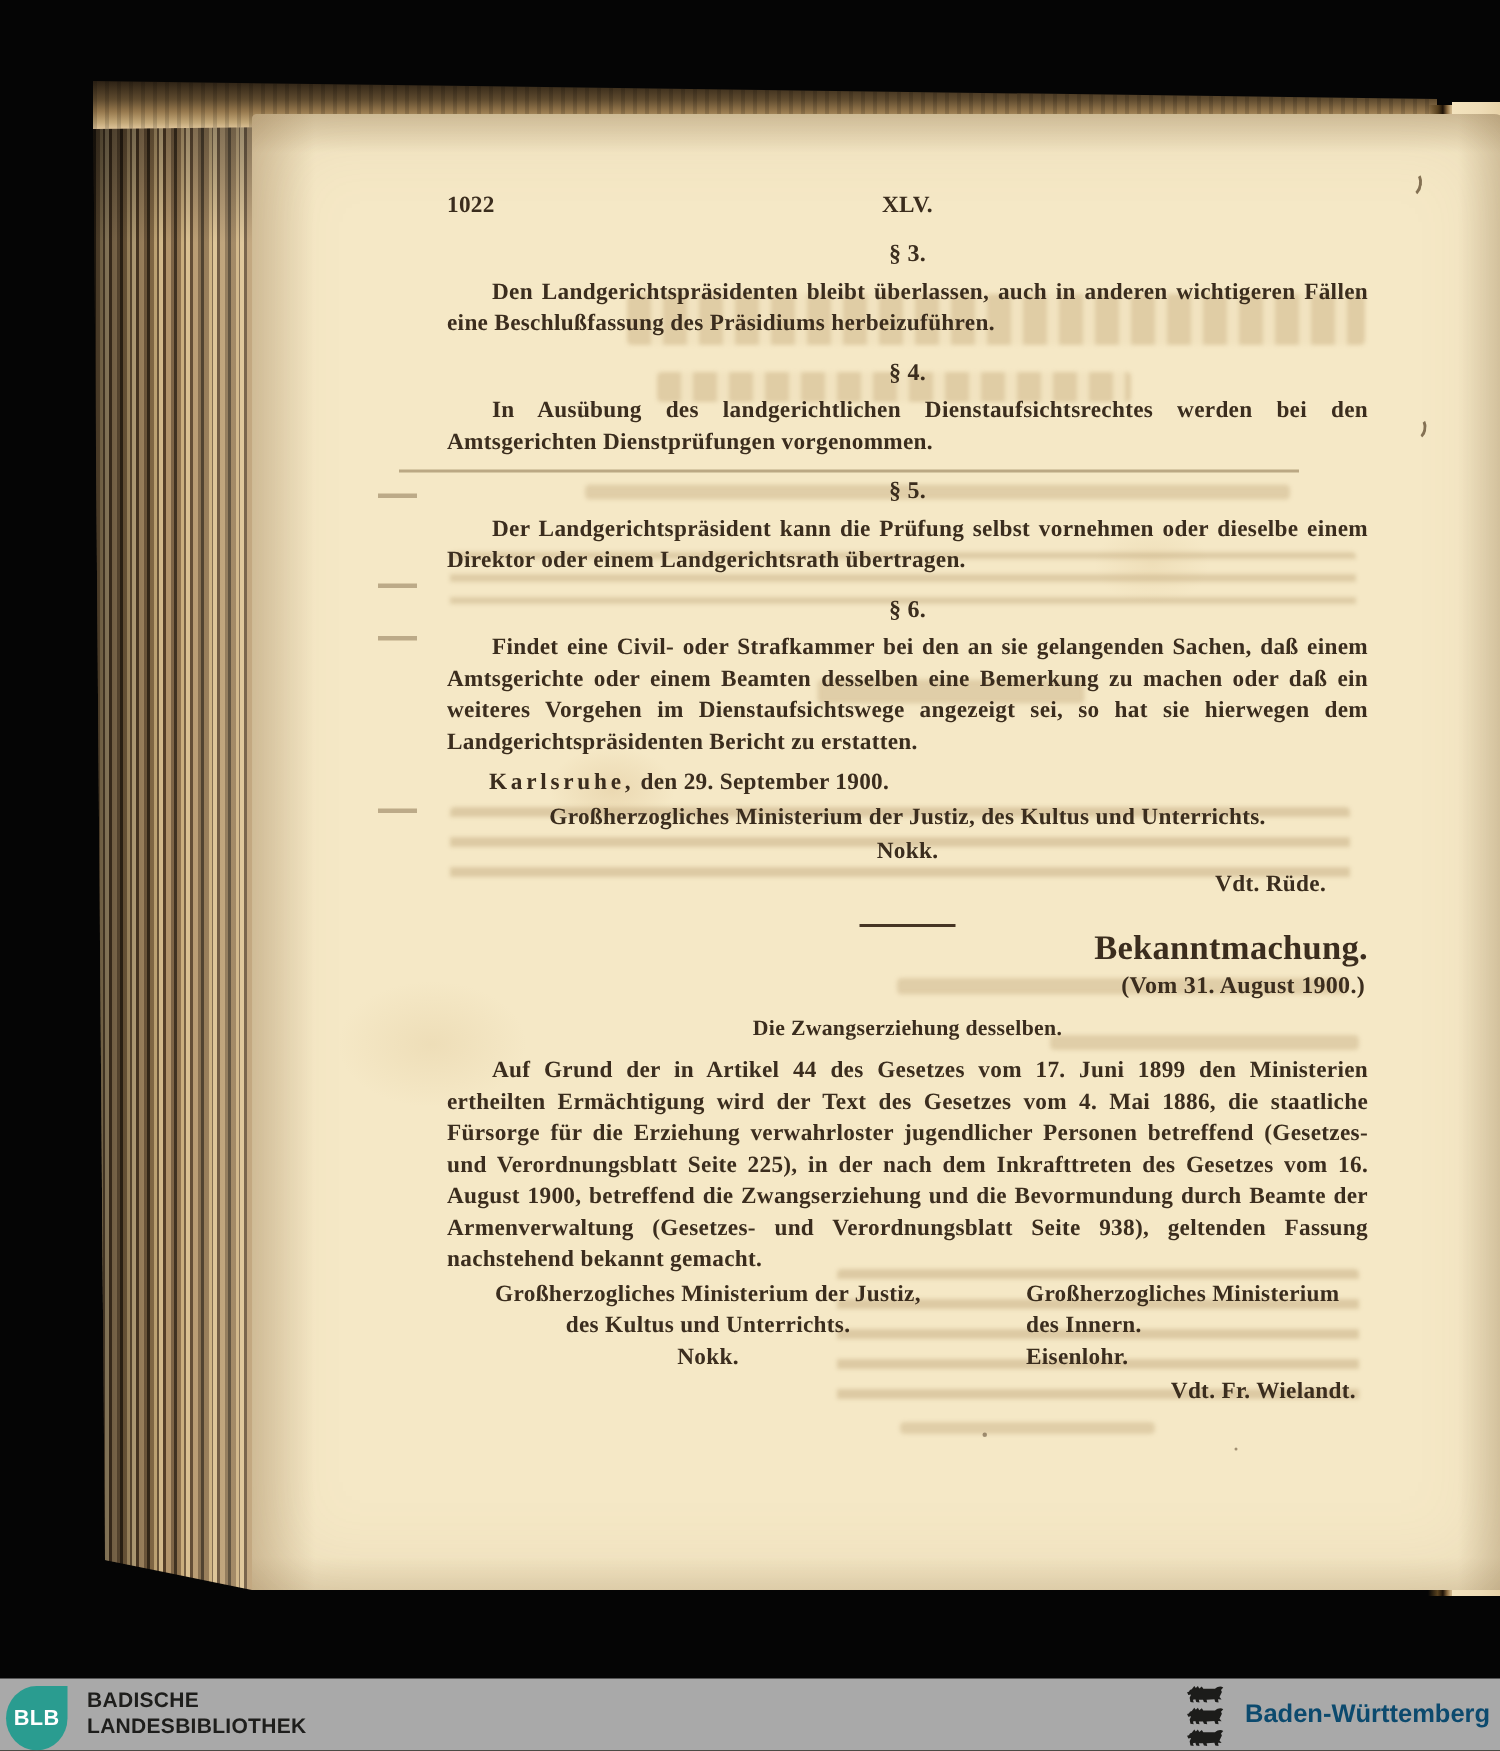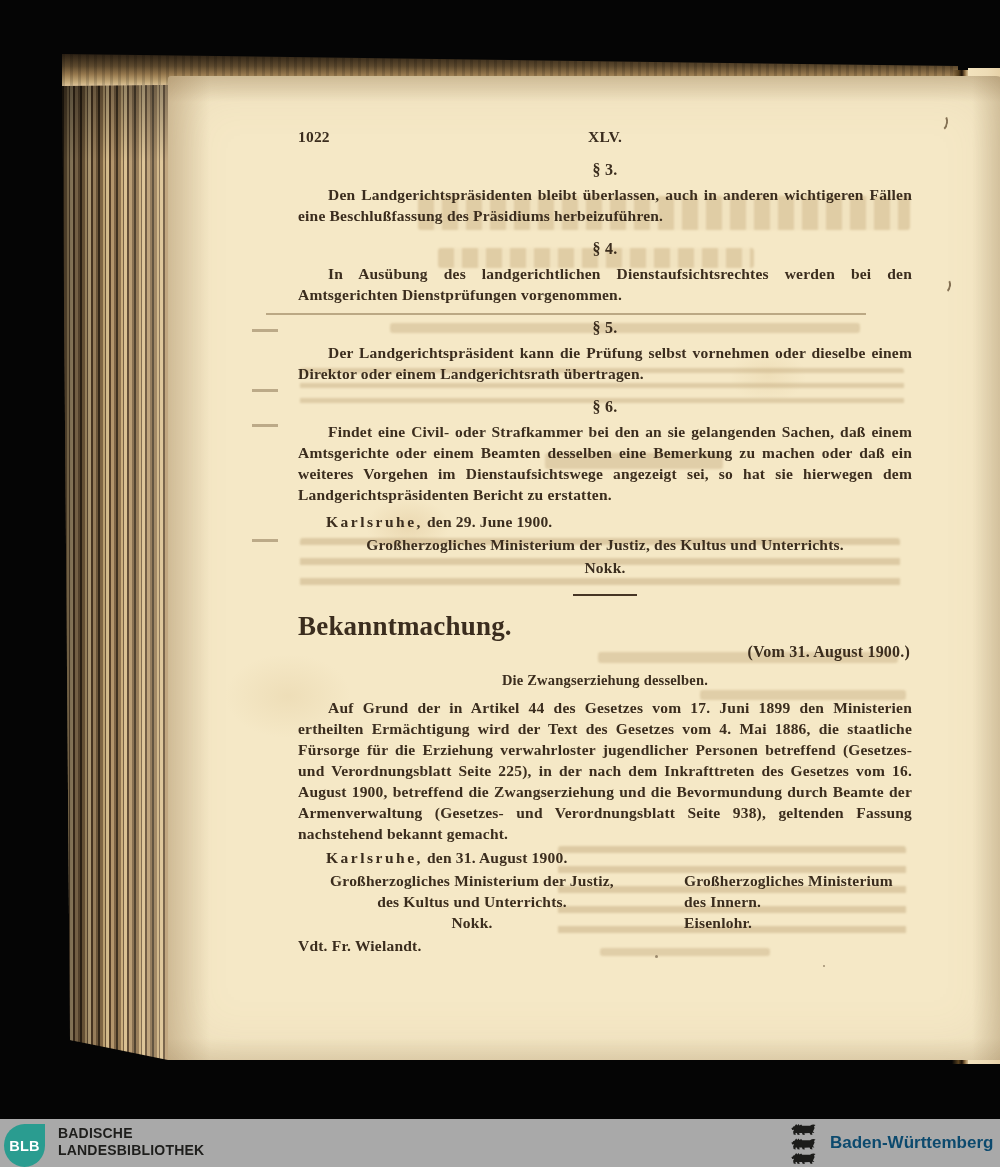--- a/index.html
+++ b/index.html
@@ -52,29 +52,29 @@
            font-size:15.5px;line-height:21px;letter-spacing:.2px;}
   .pg-head{position:relative;margin-top:50px;height:21px;}
   .roman{position:absolute;left:0;right:0;text-align:center;}
   .sec-h{text-align:center;margin:12px 0 4px;font-size:16px;}
   .para{text-align:justify;text-indent:30px;margin:0;}
   .k-line{margin-top:6px;text-indent:28px;}
   .sp{letter-spacing:2.5px;}
   .center-line{text-align:center;margin-top:2px;}
   .right-line{text-align:right;padding-right:28px;margin-top:1px;}
   .divider{width:64px;height:2px;background:#463524;margin:16px auto 0;}
-  .ann-title{text-align:left;font-size:27px;line-height:28px;margin-top:16px;}
+  .ann-title{text-align:right;font-size:23px;line-height:28px;}
   .ann-date{text-align:right;padding-right:2px;margin-top:1px;font-size:16px;}
   .ann-subj{text-align:center;margin-top:8px;font-size:14.5px;}
   .ann-body{margin-top:6px;}
   .k-line2{margin-top:3px;text-indent:28px;}
   .sig-row{display:flex;justify-content:space-between;margin-top:2px;}
   .sig-col-l{width:348px;text-align:center;}
   .sig-col-r{width:228px;text-align:left;}
-  .countersign{text-align:left;padding-right:8px;margin-top:2px;}
+  .countersign{text-align:right;padding-right:8px;margin-top:2px;}
 
   
   .foot{position:absolute;left:0;top:1119px;width:1000px;height:64px;background:#a9a9a9;
         font-family:"Liberation Sans","DejaVu Sans",sans-serif;}
   .blb-logo{position:absolute;left:4px;top:5px;width:41px;height:43px;background:#2a9c90;
             border-radius:50% 0 50% 50%;display:flex;align-items:center;justify-content:center;
             color:#fff;font-weight:700;font-size:14.5px;letter-spacing:.3px;}
   .lib-name{position:absolute;left:58px;top:6px;font-weight:700;font-size:14px;line-height:17px;
             color:#1e1e1c;letter-spacing:.2px;}
   .arms{position:absolute;left:790px;top:4px;}
@@ -126,35 +126,33 @@
       <div class="sec-h">§ 4.</div>
       <p class="para">In Ausübung des landgerichtlichen Dienstaufsichtsrechtes werden bei den Amtsgerichten Dienstprüfungen vorgenommen.</p>
 
       <div class="sec-h">§ 5.</div>
       <p class="para">Der Landgerichtspräsident kann die Prüfung selbst vornehmen oder dieselbe einem Direktor oder einem Landgerichtsrath übertragen.</p>
 
       <div class="sec-h">§ 6.</div>
       <p class="para">Findet eine Civil- oder Strafkammer bei den an sie gelangenden Sachen, daß einem Amtsgerichte oder einem Beamten desselben eine Bemerkung zu machen oder daß ein weiteres Vorgehen im Dienstaufsichtswege angezeigt sei, so hat sie hierwegen dem Landgerichtspräsidenten Bericht zu erstatten.</p>
 
       <div class="k-line">
-        <span class="sp">Karlsruhe,</span><span> den 29. June 1900.</span>
+        <span class="sp">Karlsruhe,</span><span> den 29. September 1900.</span>
       </div>
       <div class="center-line">Großherzogliches Ministerium der Justiz, des Kultus und Unterrichts.</div>
       <div class="center-line">Nokk.</div>
+      <div class="right-line">Vdt. Rüde.</div>
 
       <div class="divider"></div>
 
       <div class="ann-title">Bekanntmachung.</div>
       <div class="ann-date">(Vom 31. August 1900.)</div>
       <div class="ann-subj">Die Zwangserziehung desselben.</div>
       <p class="para ann-body">Auf Grund der in Artikel 44 des Gesetzes vom 17. Juni 1899 den Ministerien ertheilten Ermächtigung wird der Text des Gesetzes vom 4. Mai 1886, die staatliche Fürsorge für die Erziehung verwahrloster jugendlicher Personen betreffend (Gesetzes- und Verordnungsblatt Seite 225), in der nach dem Inkrafttreten des Gesetzes vom 16. August 1900, betreffend die Zwangserziehung und die Bevormundung durch Beamte der Armenverwaltung (Gesetzes- und Verordnungsblatt Seite 938), geltenden Fassung nachstehend bekannt gemacht.</p>
 
-      <div class="k-line2">
-        <span class="sp">Karlsruhe,</span><span> den 31. August 1900.</span>
-      </div>
 
       <div class="sig-row">
         <div class="sig-col-l">
           <div>Großherzogliches Ministerium der Justiz,</div>
           <div>des Kultus und Unterrichts.</div>
           <div>Nokk.</div>
         </div>
         <div class="sig-col-r">
           <div>Großherzogliches Ministerium</div>
           <div>des Innern.</div>

